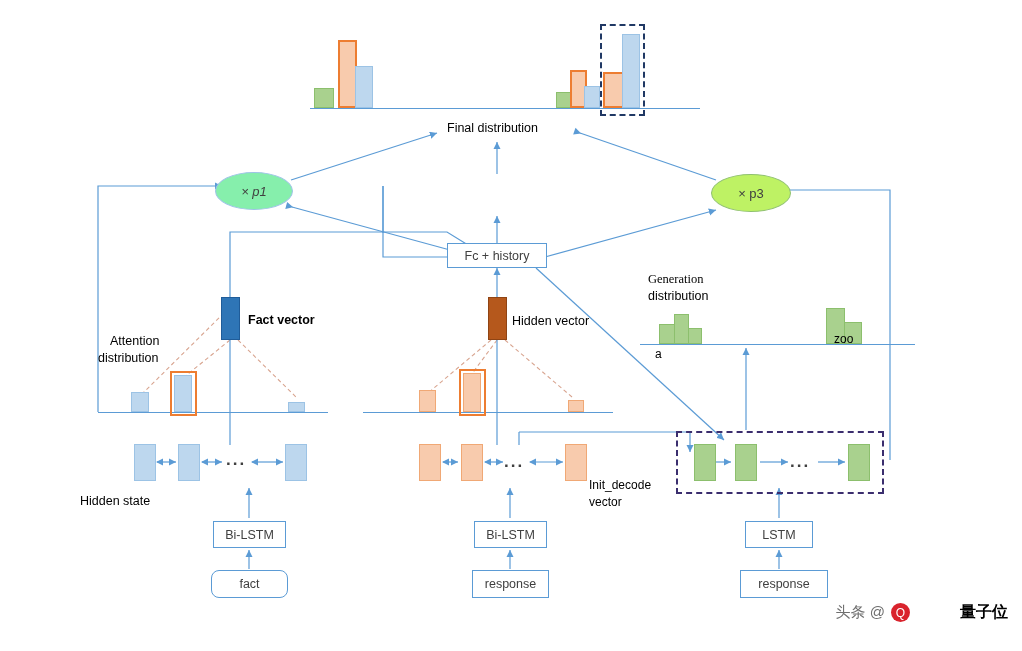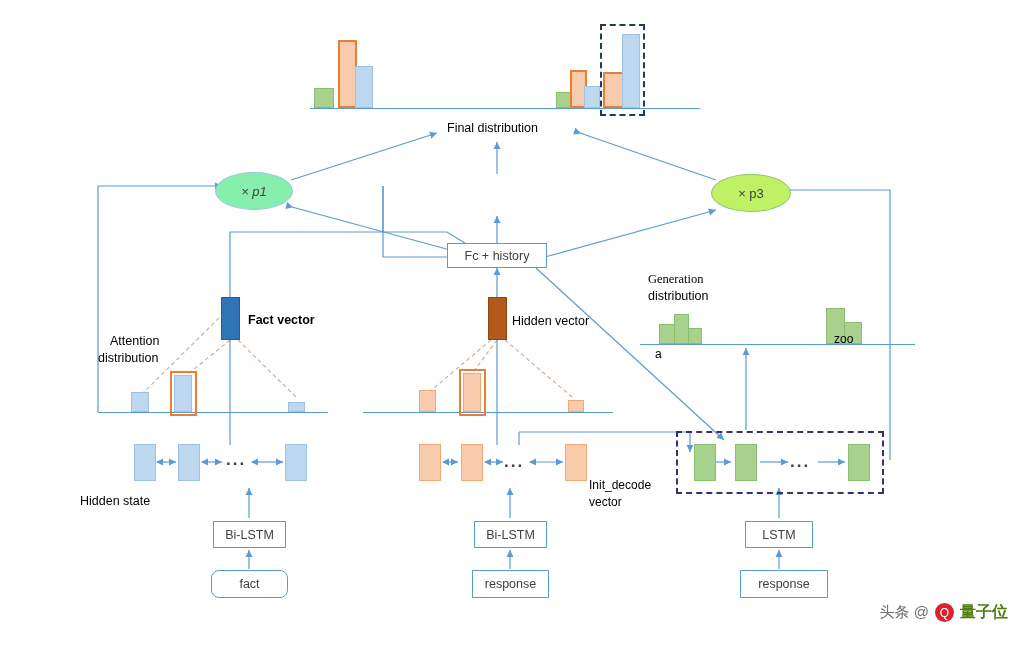--- a/index.html
+++ b/index.html
@@ -38,21 +38,21 @@
 
   .dashsel { position:absolute; box-sizing:border-box; border:2px dashed #203864; }
   .dashsel.purple { border:2px dashed #3b2e6e; }
 
   .dots { position:absolute; font-size:17px; font-weight:bold; color:#404040; letter-spacing:2px; }
 
   .wm { position:absolute; right:14px; bottom:28px; display:flex; align-items:center;
         gap:6px; font-size:15px; color:#6f6f6f; }
   .wm .circle { width:19px; height:19px; border-radius:50%; background:#d9232d;
         color:#fff; font-size:12px; display:flex; align-items:center; justify-content:center; }
-  .wm .bold { font-weight:bold; color:#4d7c0f; font-size:16px; }
+  .wm .bold { font-weight:bold; color:#000000; font-size:16px;margin-left:44px; }
 </style>
 </head>
 <body>
 
 <div id="canvas">
 
   <svg class="lines" viewBox="0 0 1022 651">
     <defs>
       <marker id="ar" markerWidth="7" markerHeight="7" refX="6" refY="3" orient="auto">
         <path d="M0,0 L6,3 L0,6 z" fill="#5b9bd5"></path>

